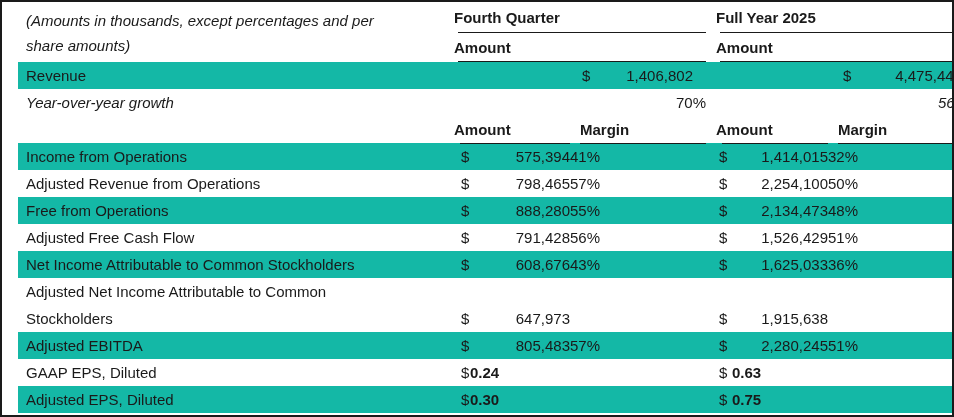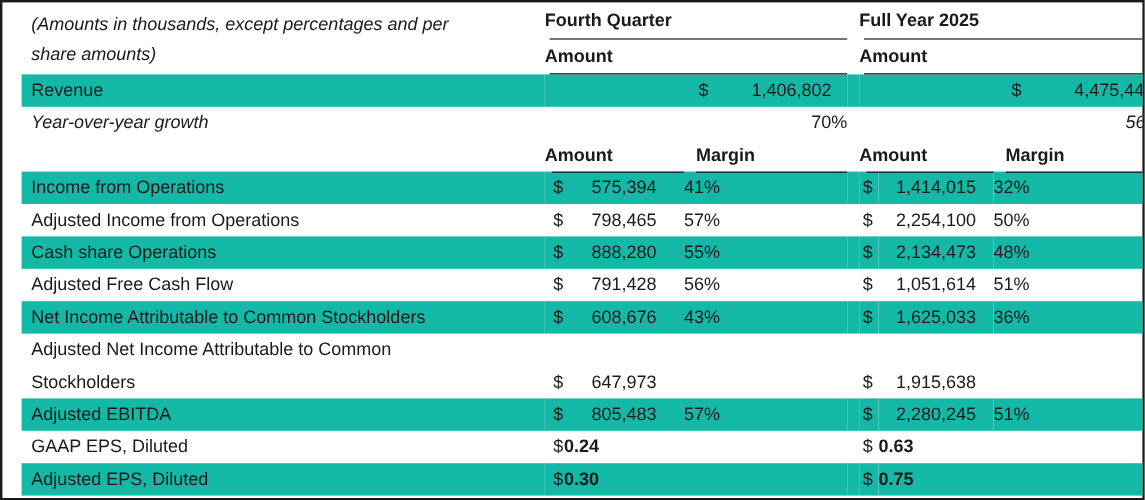--- a/index.html
+++ b/index.html
@@ -49,21 +49,21 @@
   }
   .sub-h::after {
     content:""; position:absolute; left:6px; right:0; bottom:-1px;
     border-bottom:1.5px solid #1a1a1a;
   }
   .sub-h.mgn { padding-left:10px; }
   .sub-h.mgn::after { left:10px; }
 
   .dollar { padding-left:7px; }
   .dollar.fy { padding-left:3px; }
-  .amt { text-align:center; }
+  .amt { text-align:right; }
   .mgn-v { padding-right:2px; }
   .mgn-v.fy { padding-right:4px; }
   .eps-amt { text-align:left; padding-right:120px;font-weight:bold; }
   .eps-amt.fy { padding-right:124px; }
 
   .flexcell { display:flex; justify-content:space-between; align-items:center; }
   .flexcell.q4 { padding-left:128px; padding-right:13px; }
   .flexcell.fy { padding-left:127px; padding-right:6px; }
   .yoy-q4 { text-align:right; padding-right:0; }
   .yoy-fy { text-align:right; padding-right:0; font-style:italic; }
@@ -138,49 +138,49 @@
     <td class="dollar">$</td>
     <td class="amt">575,394</td>
     <td class="mgn-v">41%</td>
     <td></td>
     <td class="dollar fy">$</td>
     <td class="amt">1,414,015</td>
     <td class="mgn-v fy">32%</td>
   </tr>
 
   <tr>
-    <td class="lbl">Adjusted Income from Operations</td>
+    <td class="lbl">Adjusted Revenue from Operations</td>
     <td class="dollar">$</td>
     <td class="amt">798,465</td>
     <td class="mgn-v">57%</td>
     <td></td>
     <td class="dollar fy">$</td>
     <td class="amt">2,254,100</td>
     <td class="mgn-v fy">50%</td>
   </tr>
 
   <tr class="shaded">
-    <td class="lbl">Cash share Operations</td>
+    <td class="lbl">Free from Operations</td>
     <td class="dollar">$</td>
     <td class="amt">888,280</td>
     <td class="mgn-v">55%</td>
     <td></td>
     <td class="dollar fy">$</td>
     <td class="amt">2,134,473</td>
     <td class="mgn-v fy">48%</td>
   </tr>
 
   <tr>
     <td class="lbl">Adjusted Free Cash Flow</td>
     <td class="dollar">$</td>
     <td class="amt">791,428</td>
     <td class="mgn-v">56%</td>
     <td></td>
     <td class="dollar fy">$</td>
-    <td class="amt">1,051,614</td>
+    <td class="amt">1,526,429</td>
     <td class="mgn-v fy">51%</td>
   </tr>
 
   <tr class="shaded">
     <td class="lbl">Net Income Attributable to Common Stockholders</td>
     <td class="dollar">$</td>
     <td class="amt">608,676</td>
     <td class="mgn-v">43%</td>
     <td></td>
     <td class="dollar fy">$</td>

